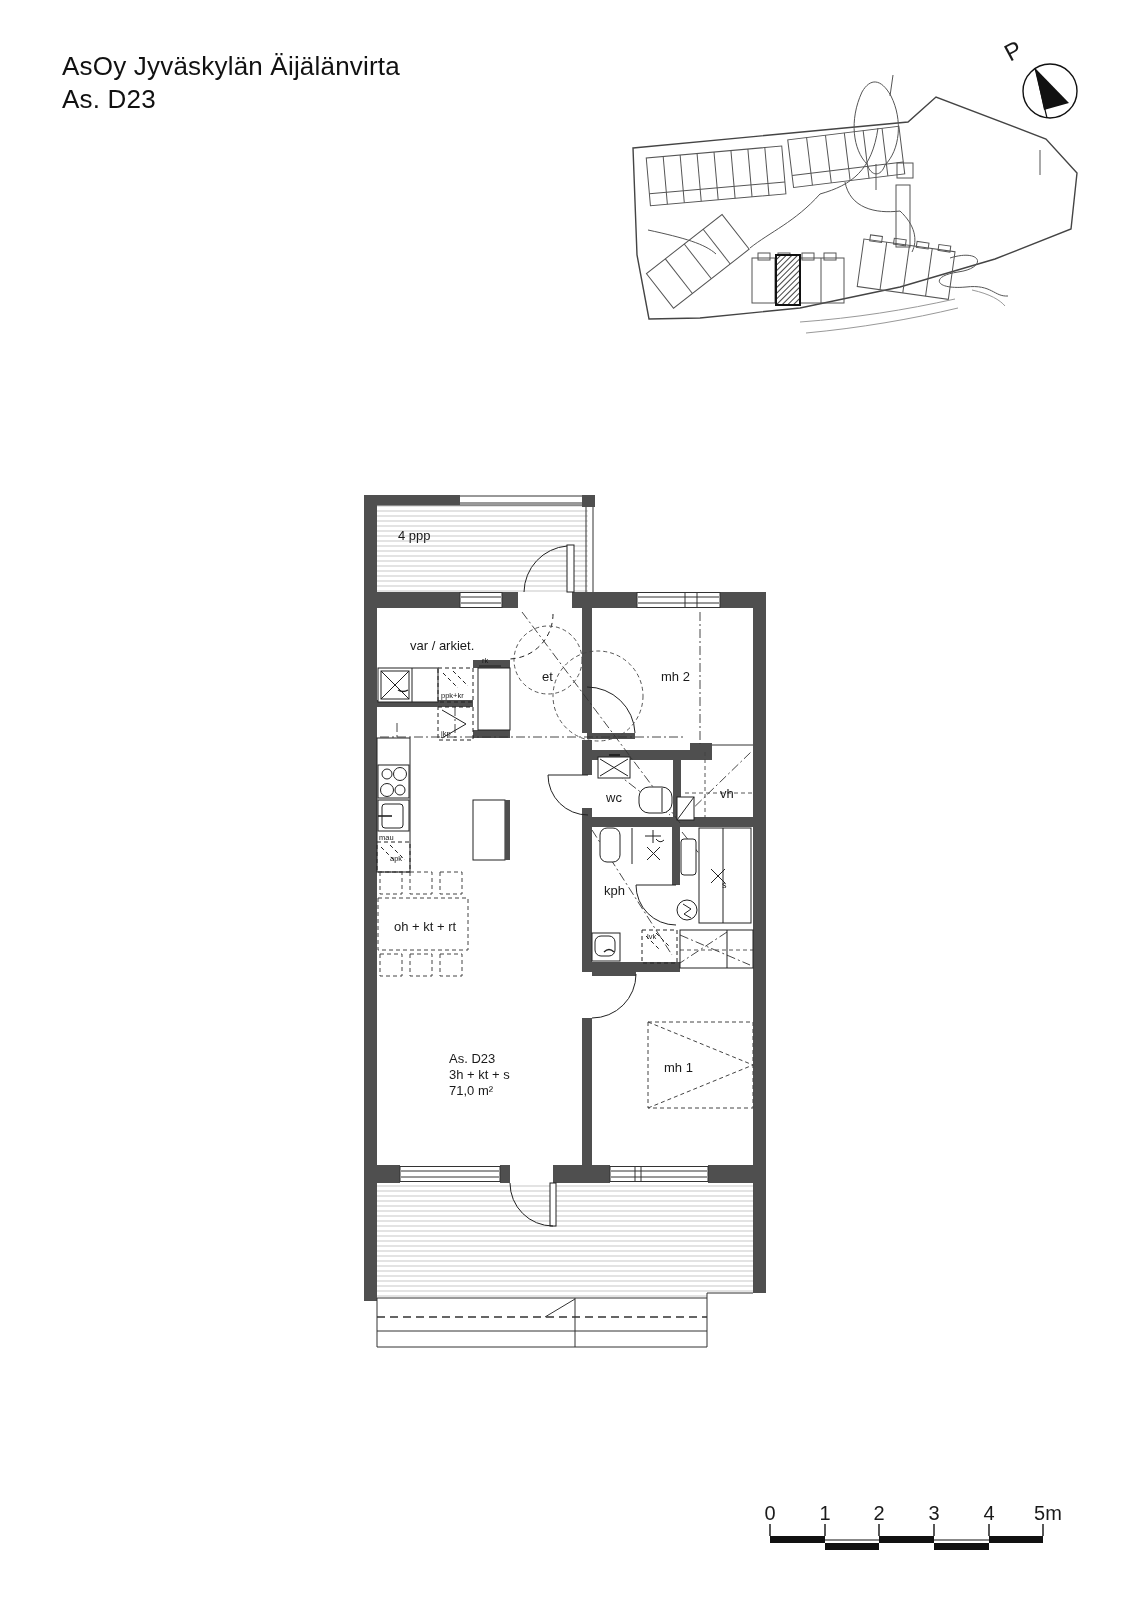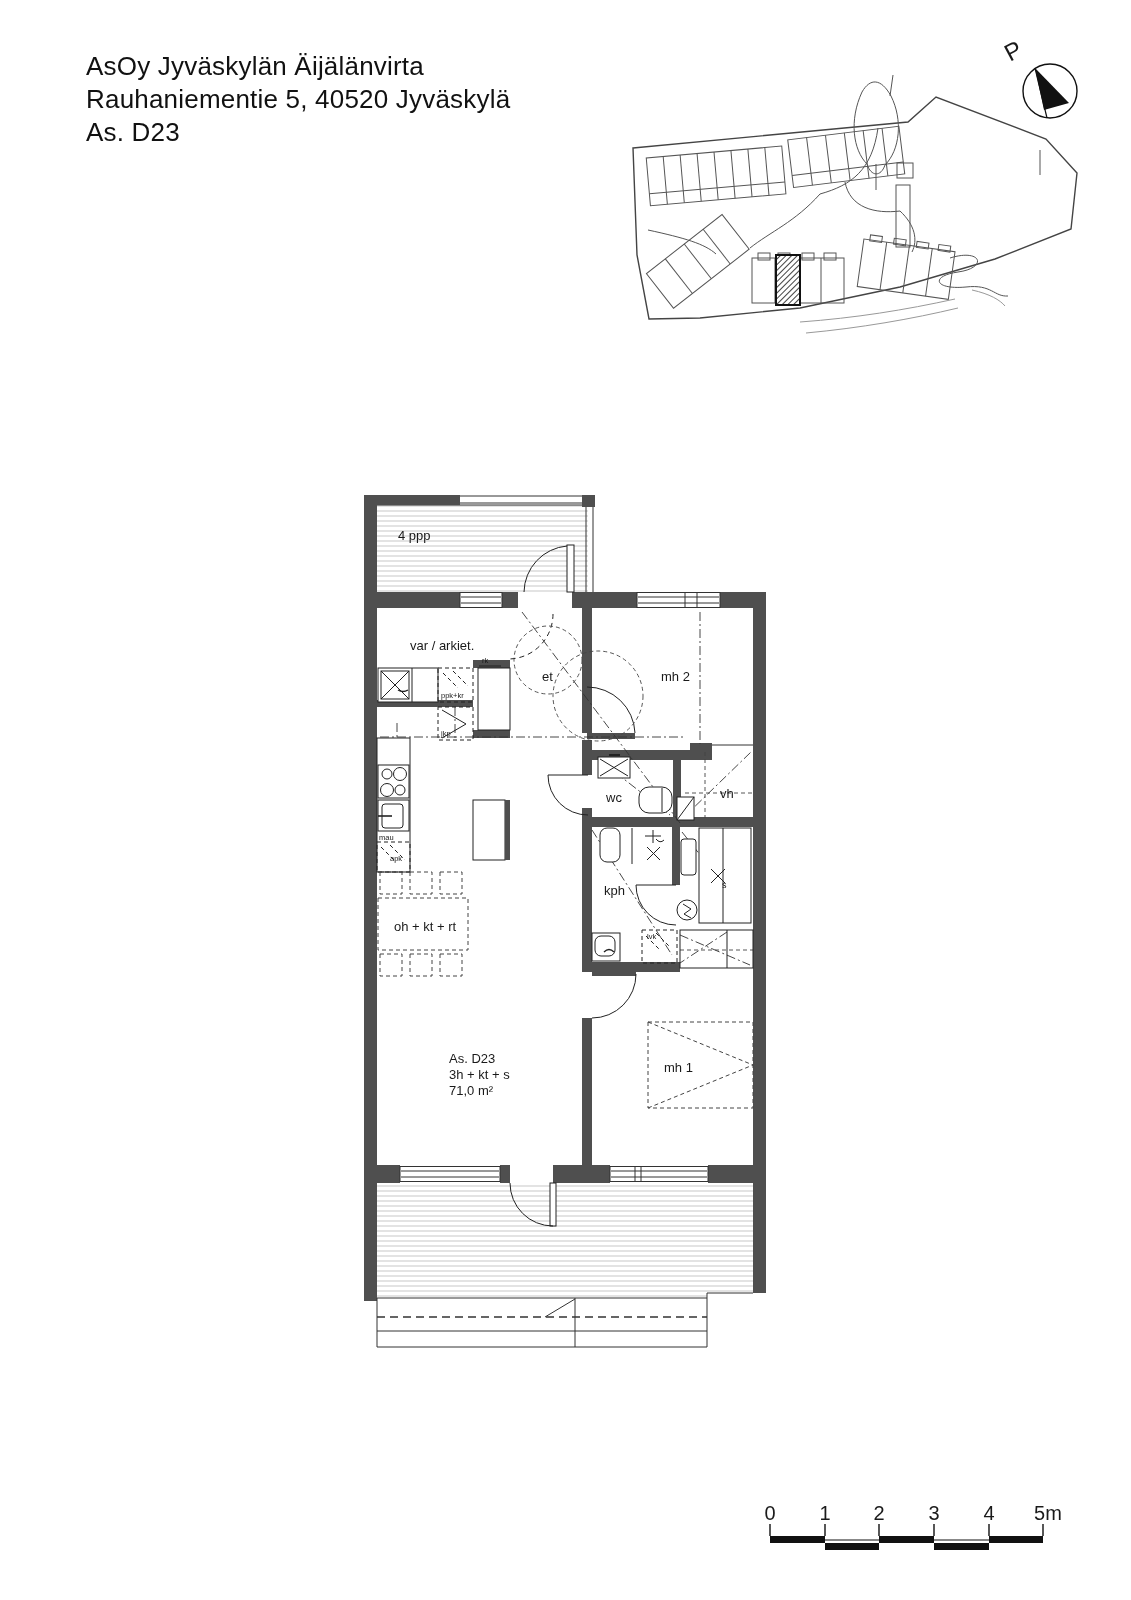--- a/index.html
+++ b/index.html
@@ -7,37 +7,35 @@
     position:relative;
     width:1131px;height:1600px;
     background:#ffffff;
     font-family:"Liberation Sans", sans-serif;
     overflow:hidden;
   }
   .header{
     position:absolute;left:62px;top:50px;
     font-size:26px;line-height:33px;color:#111;
     letter-spacing:0.2px;
-    margin-left:24px;
   }
   .plan-svg{position:absolute;left:0;top:0;width:1131px;height:1600px;}
   text{font-family:"Liberation Sans", sans-serif;fill:#1a1a1a;}
   .room-label{font-size:13px;}
   .tiny-label{font-size:7.5px;}
   .scale-label{font-size:20px;}
   .north-label{font-size:24px;}
 </style>
 </head>
 <body>
 
 <div class="page">
 
   <div class="header">
     <div>AsOy Jyväskylän Äijälänvirta</div>
-    <div>Rauhaniementie 5, 40520 Jyväskylä</div>
     <div>As. D23</div>
   </div>
 
   <svg class="plan-svg" viewBox="0 0 1131 1600">
     <defs>
       <pattern id="deck" width="6" height="5" patternUnits="userSpaceOnUse">
         <rect width="6" height="5" fill="#ffffff"></rect>
         <line x1="0" y1="1" x2="6" y2="1" stroke="#c8c8c8" stroke-width="1"></line>
       </pattern>
       <pattern id="hatch" width="4" height="4" patternUnits="userSpaceOnUse" patternTransform="rotate(45)">

